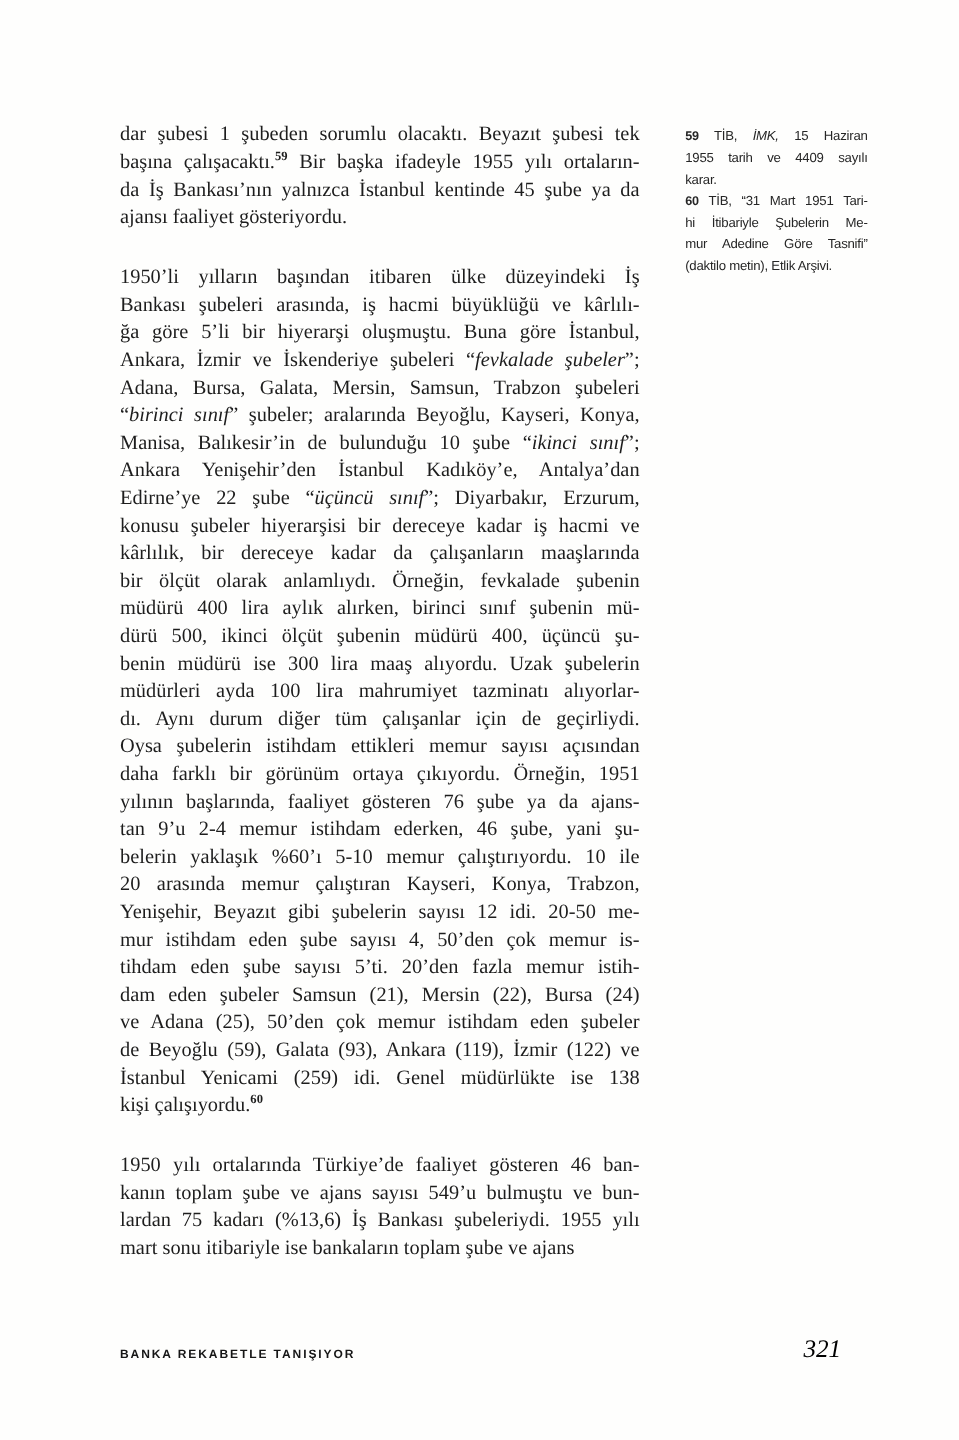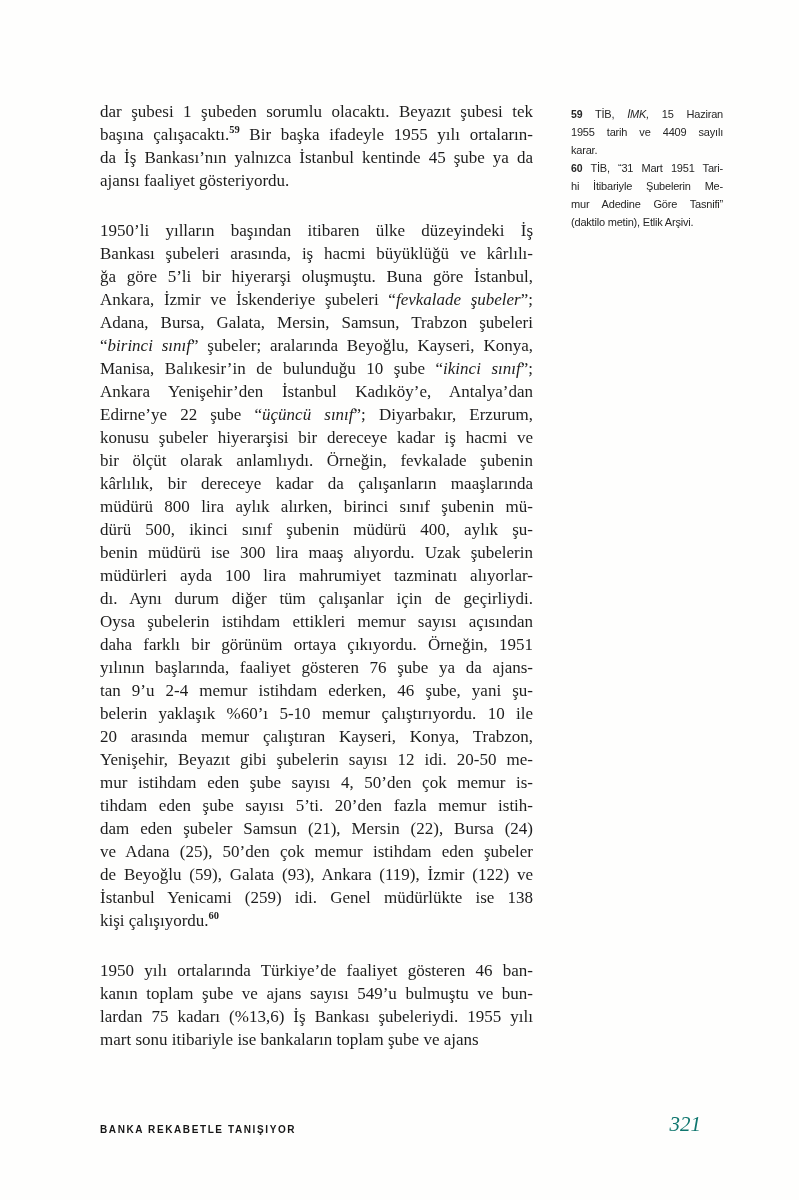--- a/index.html
+++ b/index.html
@@ -62,21 +62,21 @@
     letter-spacing: 1.6px;
     color: #161616;
   }
   .page-num {
     position: absolute;
     left: 0; top: 1112px; width: 701px;
     text-align: right;
     font-family: "Liberation Serif", serif;
     font-style: italic;
     font-size: 21px;
-    color: #0f766e;
+    color: #000000;
   }
 </style>
 </head>
 <body>
 
 <div class="page">
 
   <div class="main-col">
       <div class="para">
         <div class="line"><span>dar şubesi 1 şubeden sorumlu olacaktı. Beyazıt şubesi tek</span></div>
@@ -88,24 +88,24 @@
         <div class="line"><span>1950’li yılların başından itibaren ülke düzeyindeki İş</span></div>
         <div class="line"><span>Bankası şubeleri arasında, iş hacmi büyüklüğü ve kârlılı-</span></div>
         <div class="line"><span>ğa göre 5’li bir hiyerarşi oluşmuştu. Buna göre İstanbul,</span></div>
         <div class="line"><span>Ankara, İzmir ve İskenderiye şubeleri “</span><span class="it">fevkalade şubeler</span><span>”;</span></div>
         <div class="line"><span>Adana, Bursa, Galata, Mersin, Samsun, Trabzon şubeleri</span></div>
         <div class="line"><span>“</span><span class="it">birinci sınıf</span><span>” şubeler; aralarında Beyoğlu, Kayseri, Konya,</span></div>
         <div class="line"><span>Manisa, Balıkesir’in de bulunduğu 10 şube “</span><span class="it">ikinci sınıf</span><span>”;</span></div>
         <div class="line"><span>Ankara Yenişehir’den İstanbul Kadıköy’e, Antalya’dan</span></div>
         <div class="line"><span>Edirne’ye 22 şube “</span><span class="it">üçüncü sınıf</span><span>”; Diyarbakır, Erzurum,</span></div>
         <div class="line"><span>konusu şubeler hiyerarşisi bir dereceye kadar iş hacmi ve</span></div>
+        <div class="line"><span>kârlılık, bir dereceye kadar da çalışanların maaşlarında</span></div>
         <div class="line"><span>bir ölçüt olarak anlamlıydı. Örneğin, fevkalade şubenin</span></div>
-        <div class="line"><span>kârlılık, bir dereceye kadar da çalışanların maaşlarında</span></div>
-        <div class="line"><span>müdürü 800 lira aylık alırken, birinci sınıf şubenin mü-</span></div>
-        <div class="line"><span>dürü 500, ikinci sınıf şubenin müdürü 400, aylık şu-</span></div>
+        <div class="line"><span>müdürü 400 lira aylık alırken, birinci sınıf şubenin mü-</span></div>
+        <div class="line"><span>dürü 500, ikinci ölçüt şubenin müdürü 400, üçüncü şu-</span></div>
         <div class="line"><span>benin müdürü ise 300 lira maaş alıyordu. Uzak şubelerin</span></div>
         <div class="line"><span>müdürleri ayda 100 lira mahrumiyet tazminatı alıyorlar-</span></div>
         <div class="line"><span>dı. Aynı durum diğer tüm çalışanlar için de geçirliydi.</span></div>
         <div class="line"><span>Oysa şubelerin istihdam ettikleri memur sayısı açısından</span></div>
         <div class="line"><span>daha farklı bir görünüm ortaya çıkıyordu. Örneğin, 1951</span></div>
         <div class="line"><span>yılının başlarında, faaliyet gösteren 76 şube ya da ajans-</span></div>
         <div class="line"><span>tan 9’u 2-4 memur istihdam ederken, 46 şube, yani şu-</span></div>
         <div class="line"><span>belerin yaklaşık %60’ı 5-10 memur çalıştırıyordu. 10 ile</span></div>
         <div class="line"><span>20 arasında memur çalıştıran Kayseri, Konya, Trabzon,</span></div>
         <div class="line"><span>Yenişehir, Beyazıt gibi şubelerin sayısı 12 idi. 20-50 me-</span></div>

